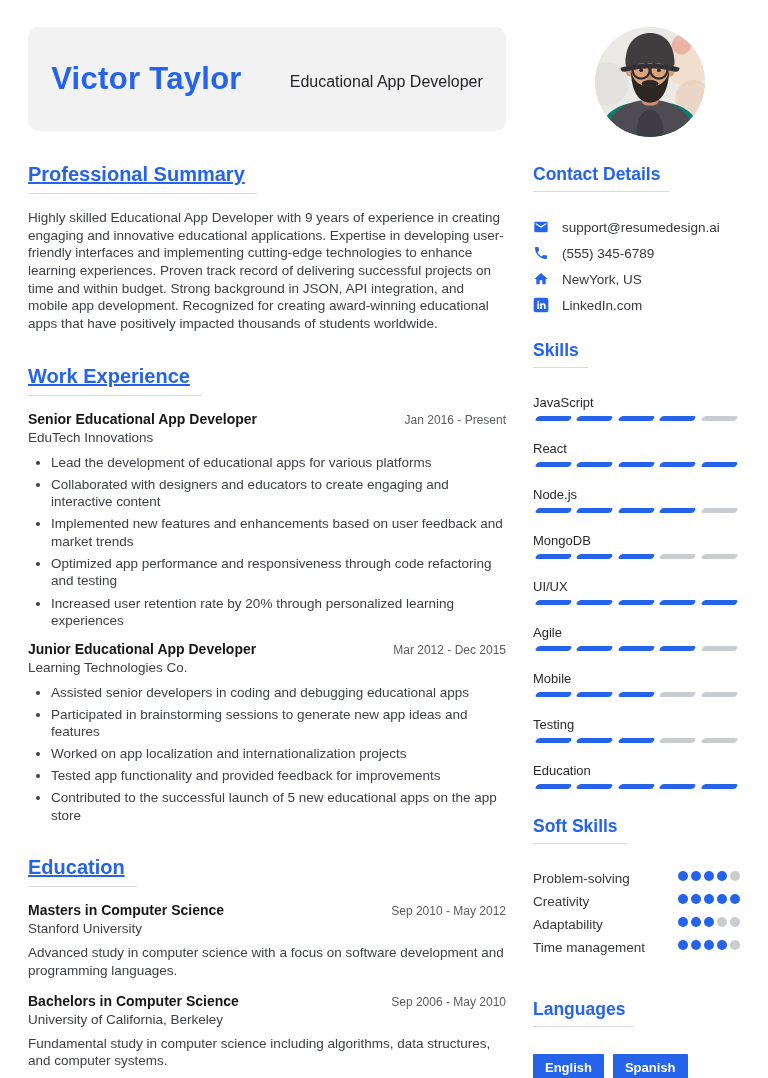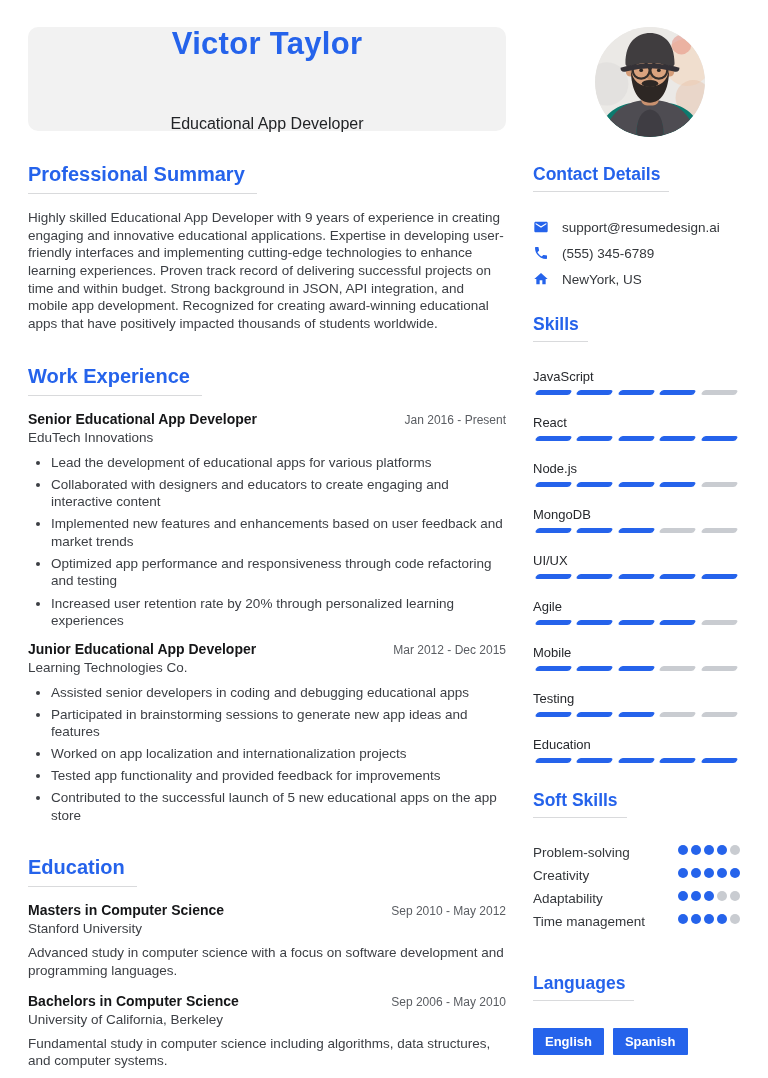--- a/index.html
+++ b/index.html
@@ -17,30 +17,31 @@
     font-family:"Liberation Sans", sans-serif;color:var(--body-text);
     -webkit-font-smoothing:antialiased;
   }
   .page{display:flex;padding:27px 28px 40px 28px;}
   .main-col{width:478px;flex:none;}
   .side-col{width:207px;flex:none;margin-left:27px;}
 
   
   .header-card{
     background:var(--card-bg);border-radius:10px;height:104px;
-    display:flex;flex-direction:column;align-items:center;justify-content:center;gap:48px;
+    display:flex;align-items:center;justify-content:center;gap:48px;
   }
   .person-name{margin:0;font-size:31px;font-weight:700;color:var(--accent);letter-spacing:.3px;}
   .person-title{font-size:16px;color:#212326;margin-top:5px;}
 
   
   .sec-h{
     display:table;margin:32px 0 15px 0;padding:0 12px 7px 0;
     font-size:20px;font-weight:700;color:var(--accent);
     border-bottom:1px solid var(--rule);
+    text-decoration:underline;
   }
   .side-h{
     display:table;margin:27px 0 27px 0;padding:0 9px 6px 0;
     font-size:17.5px;font-weight:700;color:var(--accent);
     border-bottom:1px solid var(--rule);
   }
   .side-h.lang-h{margin-top:44px;}
 
   .summary-text{margin:0;font-size:13.5px;line-height:1.31;}
 
@@ -243,20 +244,29 @@
 
       <div class="contact-row">
         <span class="c-icon">
           <svg viewBox="0 0 24 24" width="16" height="16" fill="#2563eb">
               <path d="M10 20v-6h4v6h5v-8h3L12 3 2 12h3v8z"></path>
             </svg>
         </span>
         <span class="contact-text">NewYork, US</span>
       </div>
 
+      <div class="contact-row">
+        <span class="c-icon">
+          <svg viewBox="0 0 24 24" width="16" height="16">
+              <rect x="1" y="1" width="22" height="22" rx="3" fill="#2563eb"></rect>
+              <path fill="#fff" d="M6.5 9.5h2.6V18H6.5zM7.8 5.6a1.55 1.55 0 1 1 0 3.1 1.55 1.55 0 0 1 0-3.1zM10.8 9.5h2.5v1.2c.4-.7 1.3-1.4 2.6-1.4 2.2 0 3.1 1.3 3.1 3.6V18h-2.6v-4.5c0-1.2-.4-1.9-1.4-1.9-1 0-1.6.7-1.6 1.9V18h-2.6z"></path>
+            </svg>
+        </span>
+        <span class="contact-text">LinkedIn.com</span>
+      </div>
     </section>
 
     <section>
       <h3 class="side-h">Skills</h3>
       <div>
   <div class="skill">
     <div class="skill-name">JavaScript</div>
     <div class="meter bars">
               <i class="filled"></i>
               <i class="filled"></i>

